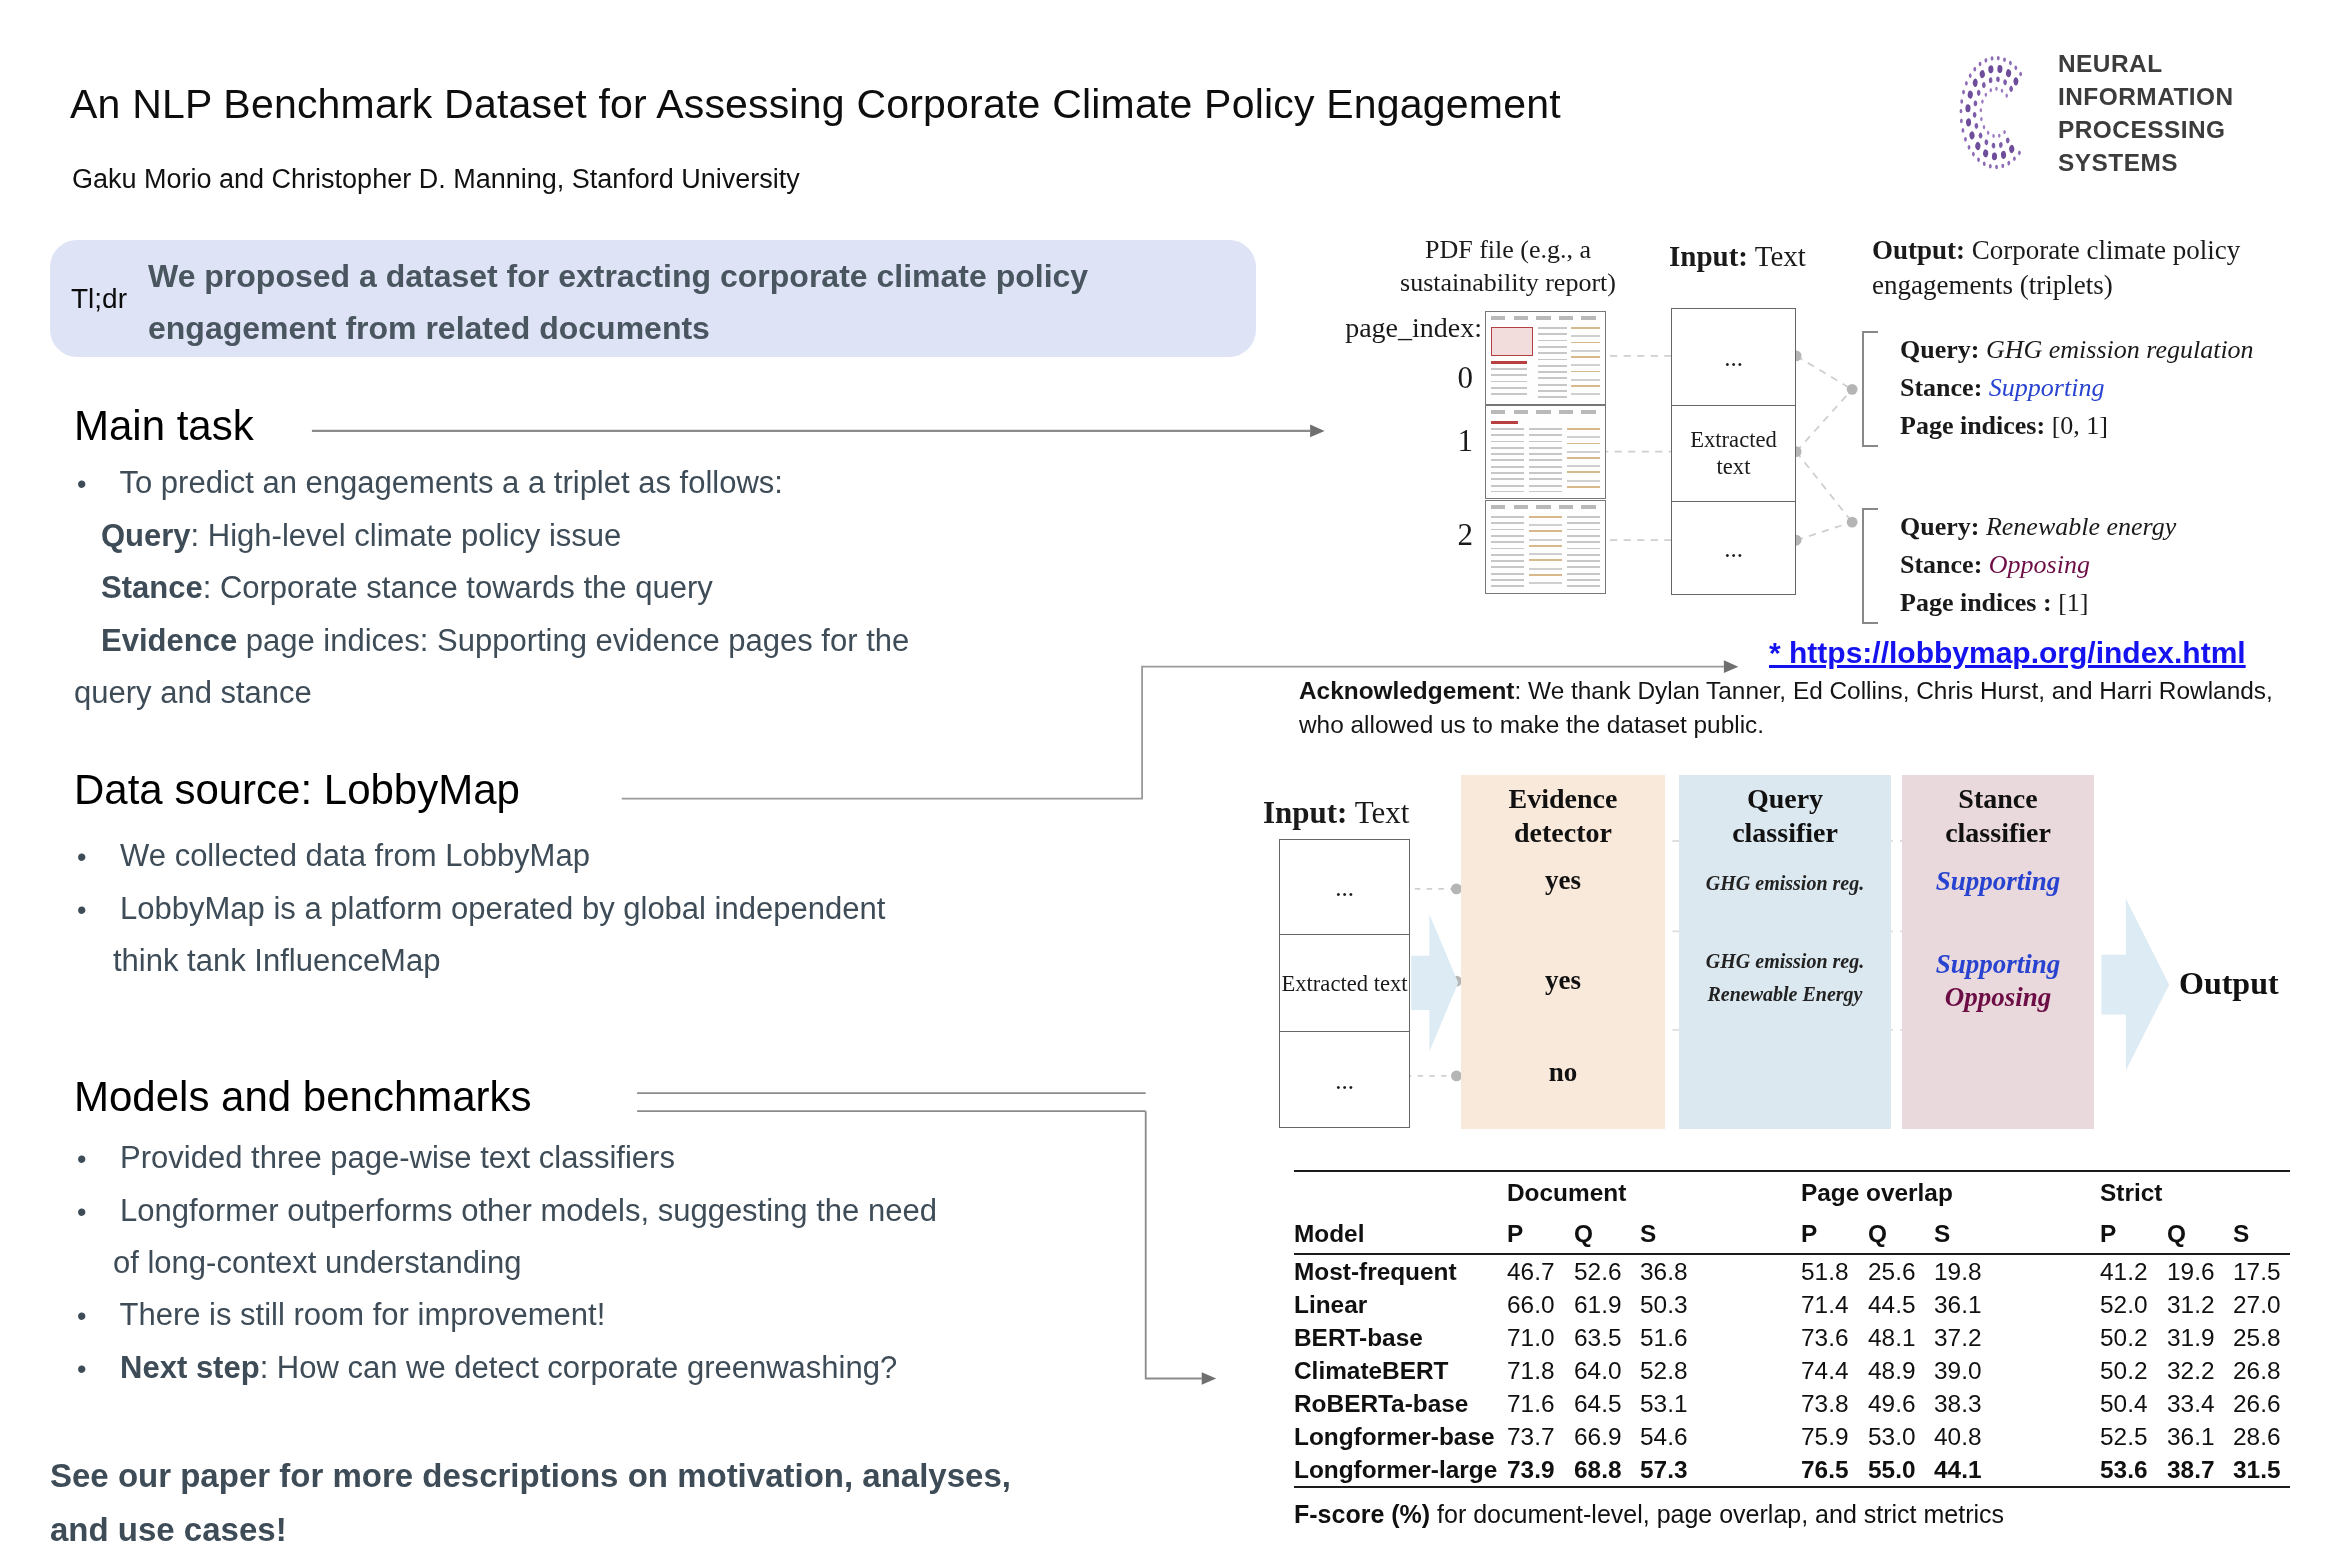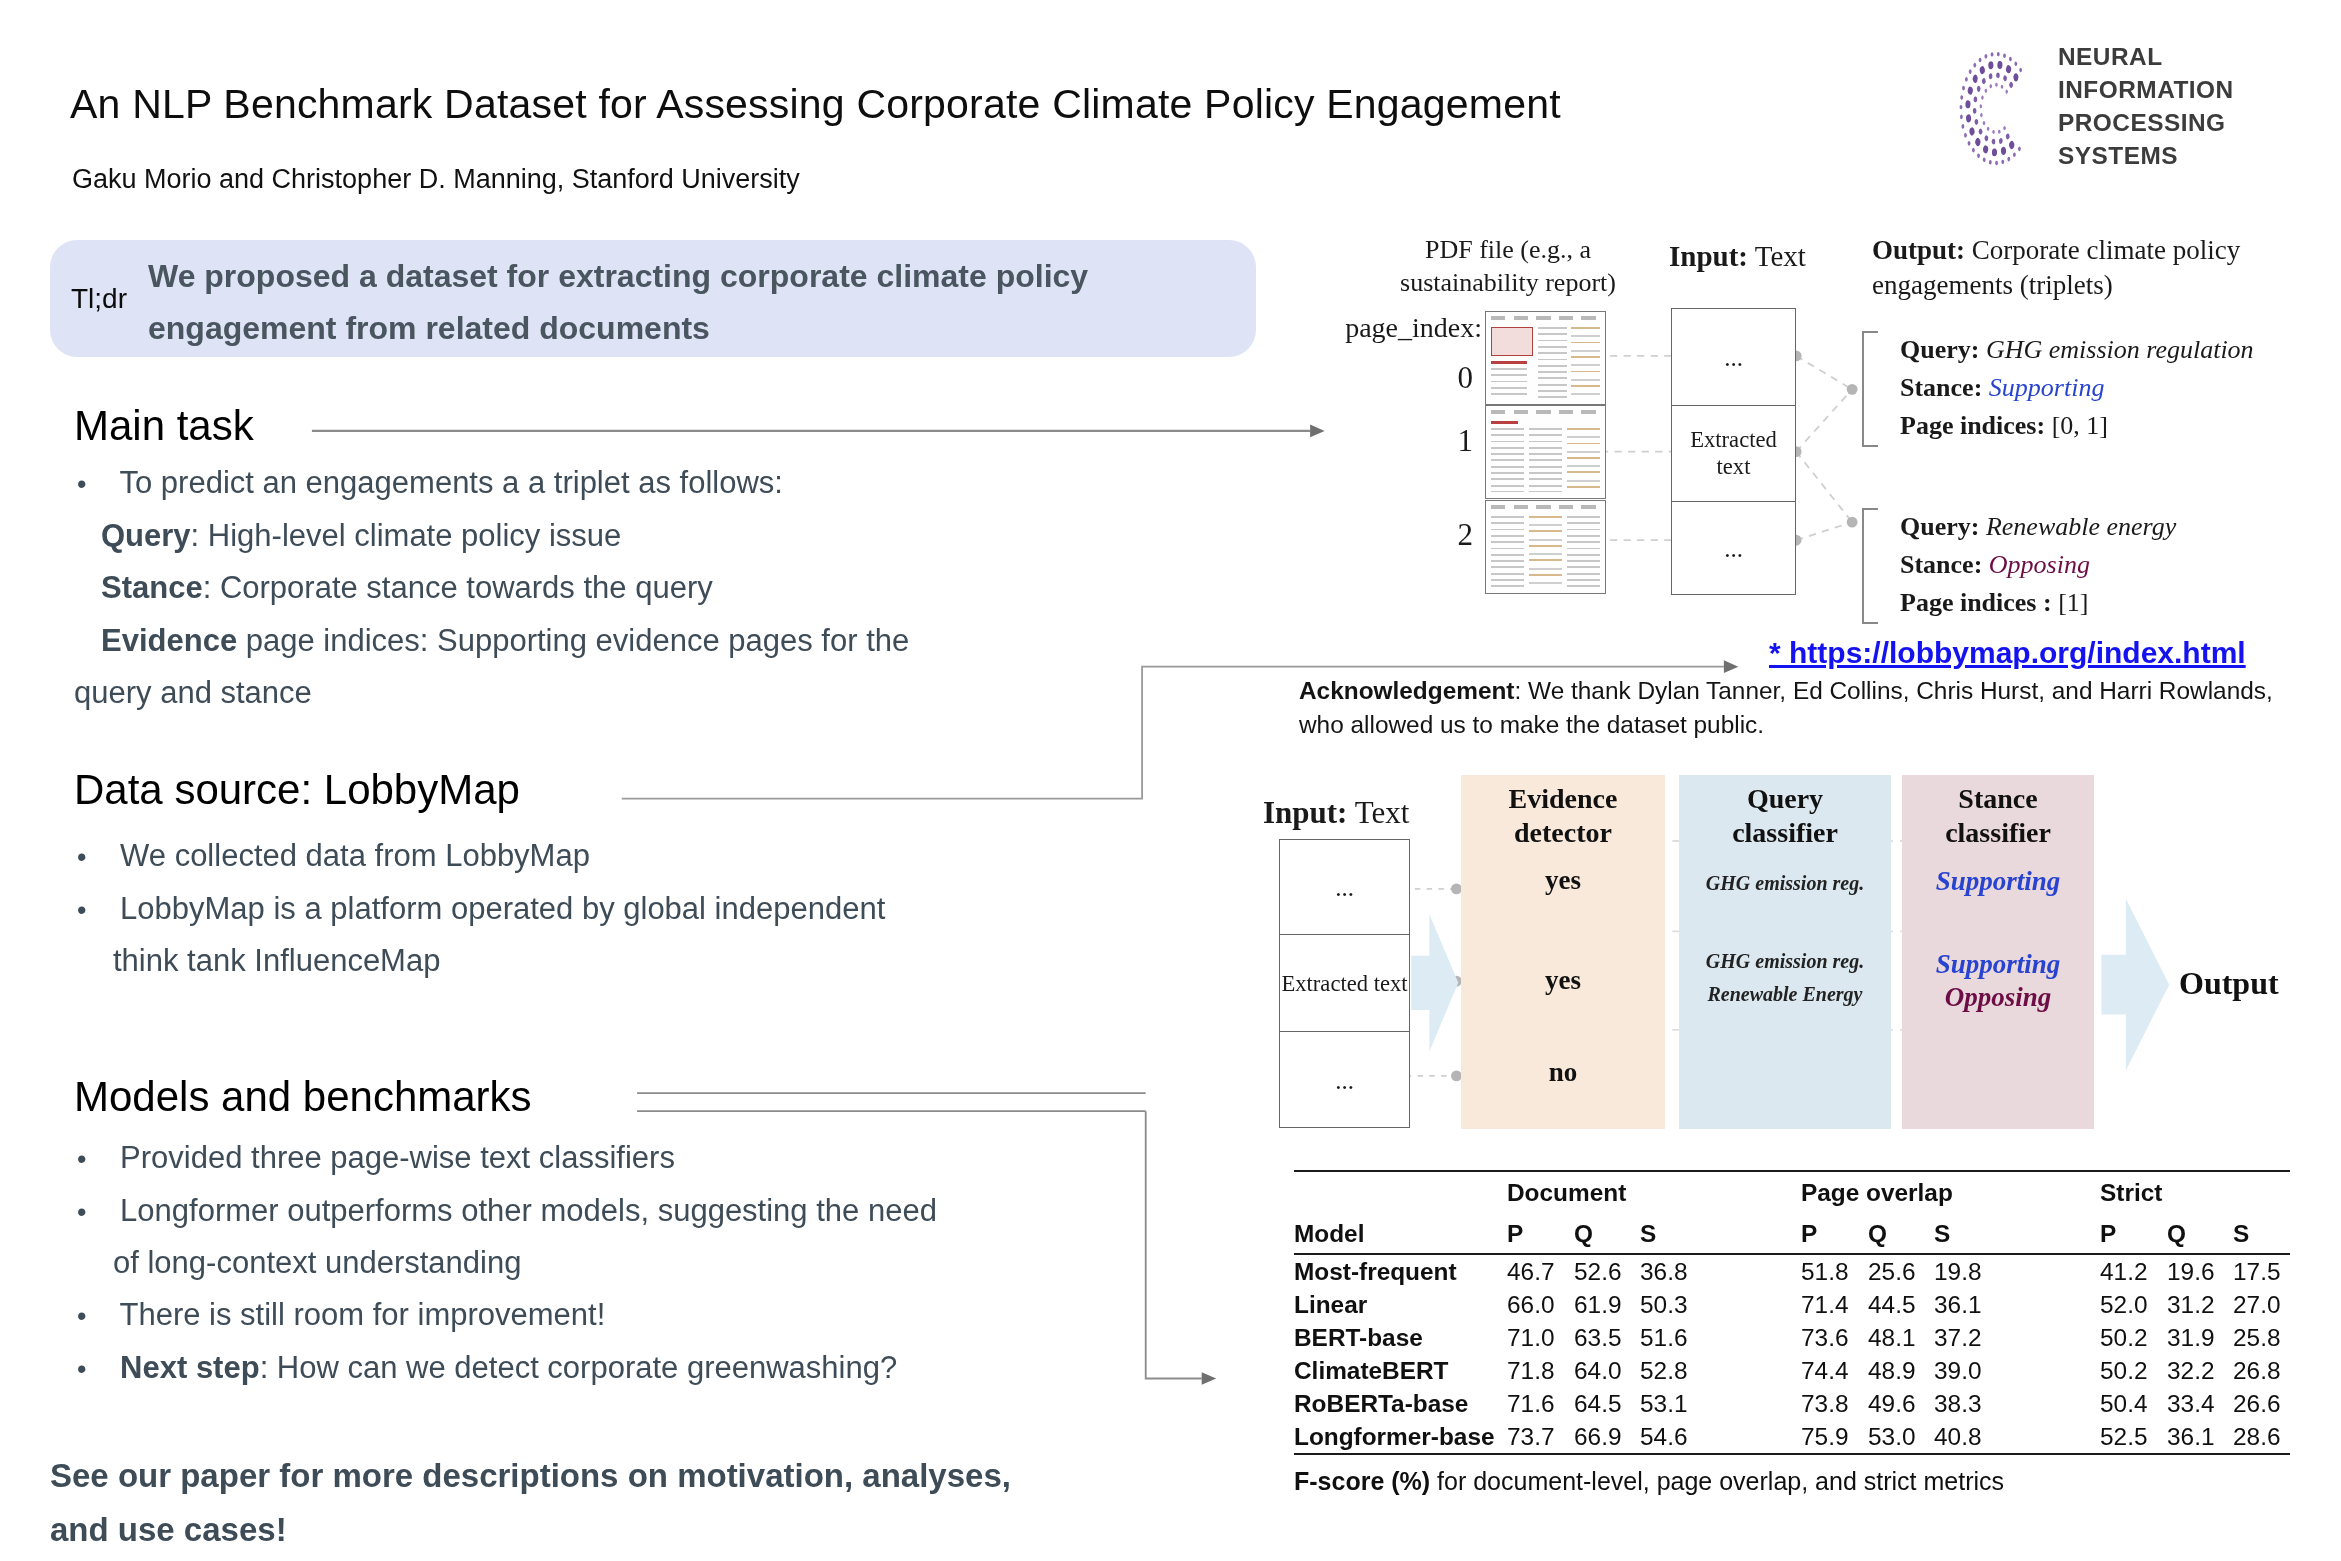--- a/index.html
+++ b/index.html
@@ -5,21 +5,21 @@
   html,body{margin:0;padding:0;background:#ffffff;}
   .poster{position:relative;width:2342px;height:1561px;background:#ffffff;overflow:hidden;
           font-family:"Liberation Sans",sans-serif;color:#3e4c58;}
   .abs{position:absolute;}
   .ser{font-family:"Liberation Serif",serif;}
   .b{font-weight:bold;}
   .i{font-style:italic;}
   
   .title{left:70px;top:81px;font-size:41px;color:#0e0e0e;letter-spacing:0.2px;}
   .authors{left:72px;top:164px;font-size:27px;color:#111;}
-  .logo{left:1952px;top:40px;width:379px;height:145px;display:flex;align-items:flex-start;gap:18px;}
+  .logo{left:1952px;top:40px;width:379px;height:145px;display:flex;align-items:center;gap:18px;}
   .logo-text{font-size:24.4px;line-height:33px;color:#3c3c3c;font-weight:bold;letter-spacing:0.5px;}
   
   .tldr{left:50px;top:240px;width:1206px;height:117px;background:#dee3f6;border-radius:27px;
         display:flex;align-items:center;}
   .tldr-label{width:98px;text-align:center;font-size:28px;color:#0c0c0c;flex:0 0 auto;}
   .tldr-text{font-size:32px;line-height:52px;font-weight:bold;color:#49555f;padding-right:27px;margin-top:6px;}
   
   .h2{font-size:42px;color:#000;}
   .bullet-line{font-size:31px;color:#3e4c58;white-space:nowrap;}
   .bullet-line.dot::before{content:"•";margin-right:25px;font-size:27px;}
@@ -424,20 +424,34 @@
           <div class="tcell">54.6</div>
           <div class="tcell"></div>
           <div class="tcell">75.9</div>
           <div class="tcell">53.0</div>
           <div class="tcell">40.8</div>
           <div class="tcell"></div>
           <div class="tcell">52.5</div>
           <div class="tcell">36.1</div>
           <div class="tcell">28.6</div>
         </div>
+        <div class="trow data bold">
+          <div class="tcell th">Longformer-large</div>
+          <div class="tcell">73.9</div>
+          <div class="tcell">68.8</div>
+          <div class="tcell">57.3</div>
+          <div class="tcell"></div>
+          <div class="tcell">76.5</div>
+          <div class="tcell">55.0</div>
+          <div class="tcell">44.1</div>
+          <div class="tcell"></div>
+          <div class="tcell">53.6</div>
+          <div class="tcell">38.7</div>
+          <div class="tcell">31.5</div>
+        </div>
       </div>
     <div class="rule"></div>
     <div class="caption">
       <span class="b">F-score (%)</span><span> for document-level, page overlap, and strict metrics</span>
     </div>
   </div>
 
 </div>
 
 

